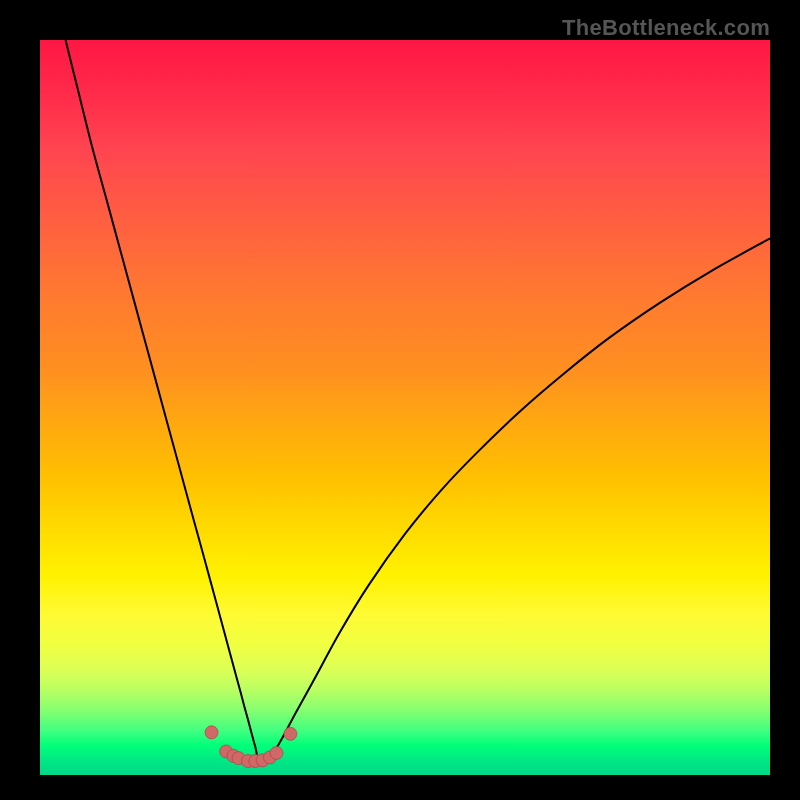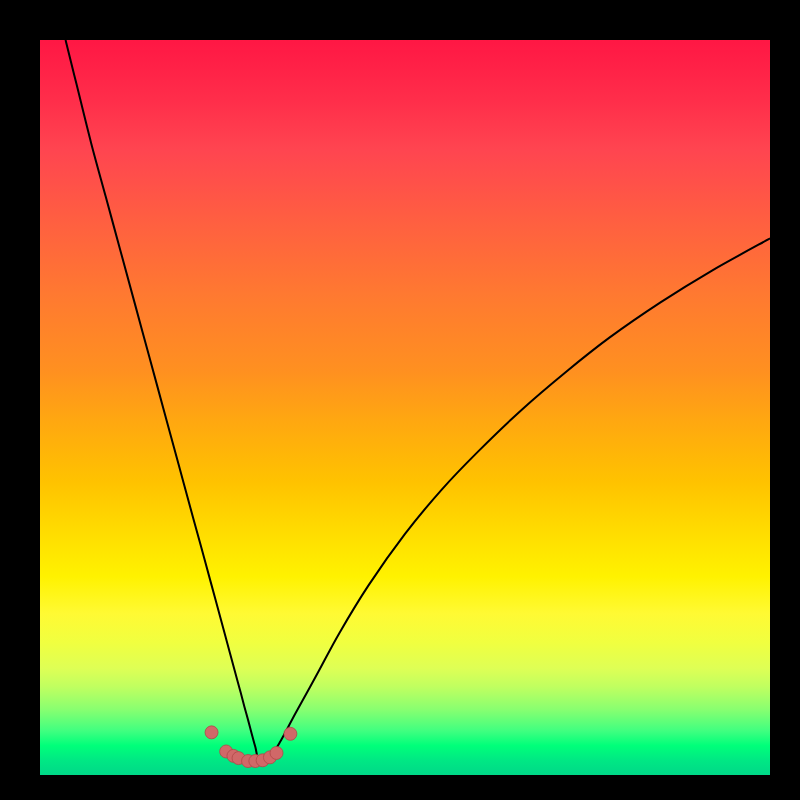--- a/index.html
+++ b/index.html
@@ -16,20 +16,21 @@
     svg.curve-layer { position: absolute; left: 40px; top: 40px; width: 730px; height: 735px;
       overflow: visible; }
     svg.dots-layer { position: absolute; left: 40px; top: 40px; width: 730px; height: 735px;
       overflow: visible; }
   </style>
 </head>
 <body>
 
 <div class="outer-frame">
 
+  <div class="watermark">TheBottleneck.com</div>
 
   <div class="plot-area">
     <div class="gradient-bg"></div>
   </div>
 
   <svg class="curve-layer" viewBox="0 0 730 735" preserveAspectRatio="none">
     <path id="main-curve" fill="none" stroke="#000000" stroke-width="2" d="M 25.55 0.00 C 27.38 7.35, 32.24 26.95, 36.50 44.10 C 40.76 61.25, 46.23 84.16, 51.10 102.90 C 55.97 121.64, 60.83 138.67, 65.70 156.55 C 70.57 174.44, 75.43 192.32, 80.30 210.21 C 85.17 228.09, 90.03 245.98, 94.90 263.87 C 99.77 281.75, 104.63 299.64, 109.50 317.52 C 114.37 335.41, 119.23 353.29, 124.10 371.18 C 128.97 389.06, 133.83 406.94, 138.70 424.83 C 143.57 442.71, 149.04 462.93, 153.30 478.49 C 157.56 494.04, 160.60 504.82, 164.25 518.17 C 167.90 531.53, 171.55 545.13, 175.20 558.60 C 178.85 572.08, 182.50 585.55, 186.15 599.02 C 189.80 612.50, 194.67 630.51, 197.10 639.45 C 199.53 648.39, 199.53 648.15, 200.75 652.68 C 201.97 657.21, 203.18 662.11, 204.40 666.64 C 205.62 671.18, 206.83 675.34, 208.05 679.88 C 209.27 684.41, 210.48 689.31, 211.70 693.84 C 212.92 698.37, 214.13 702.66, 215.35 707.07 C 216.57 711.48, 216.93 718.10, 219.00 720.30 C 221.07 722.50, 224.11 723.61, 227.76 720.30 C 231.41 716.99, 236.28 708.30, 240.90 700.46 C 245.52 692.62, 249.42 684.41, 255.50 673.26 C 261.58 662.11, 270.10 646.92, 277.40 633.57 C 284.70 620.22, 290.78 607.85, 299.30 593.14 C 307.82 578.44, 317.55 561.91, 328.50 545.37 C 339.45 528.83, 352.83 509.85, 365.00 493.92 C 377.17 478.00, 389.33 463.54, 401.50 449.82 C 413.67 436.10, 424.62 424.95, 438.00 411.60 C 451.38 398.25, 467.20 382.94, 481.80 369.70 C 496.40 356.47, 511.00 344.23, 525.60 332.22 C 540.20 320.22, 553.58 309.31, 569.40 297.68 C 585.22 286.04, 603.47 273.54, 620.50 262.39 C 637.53 251.25, 653.35 241.45, 671.60 230.79 C 689.85 220.13, 720.27 203.84, 730.00 198.45"></path>
   </svg>
 
   <svg class="dots-layer" viewBox="0 0 730 735" preserveAspectRatio="none">

